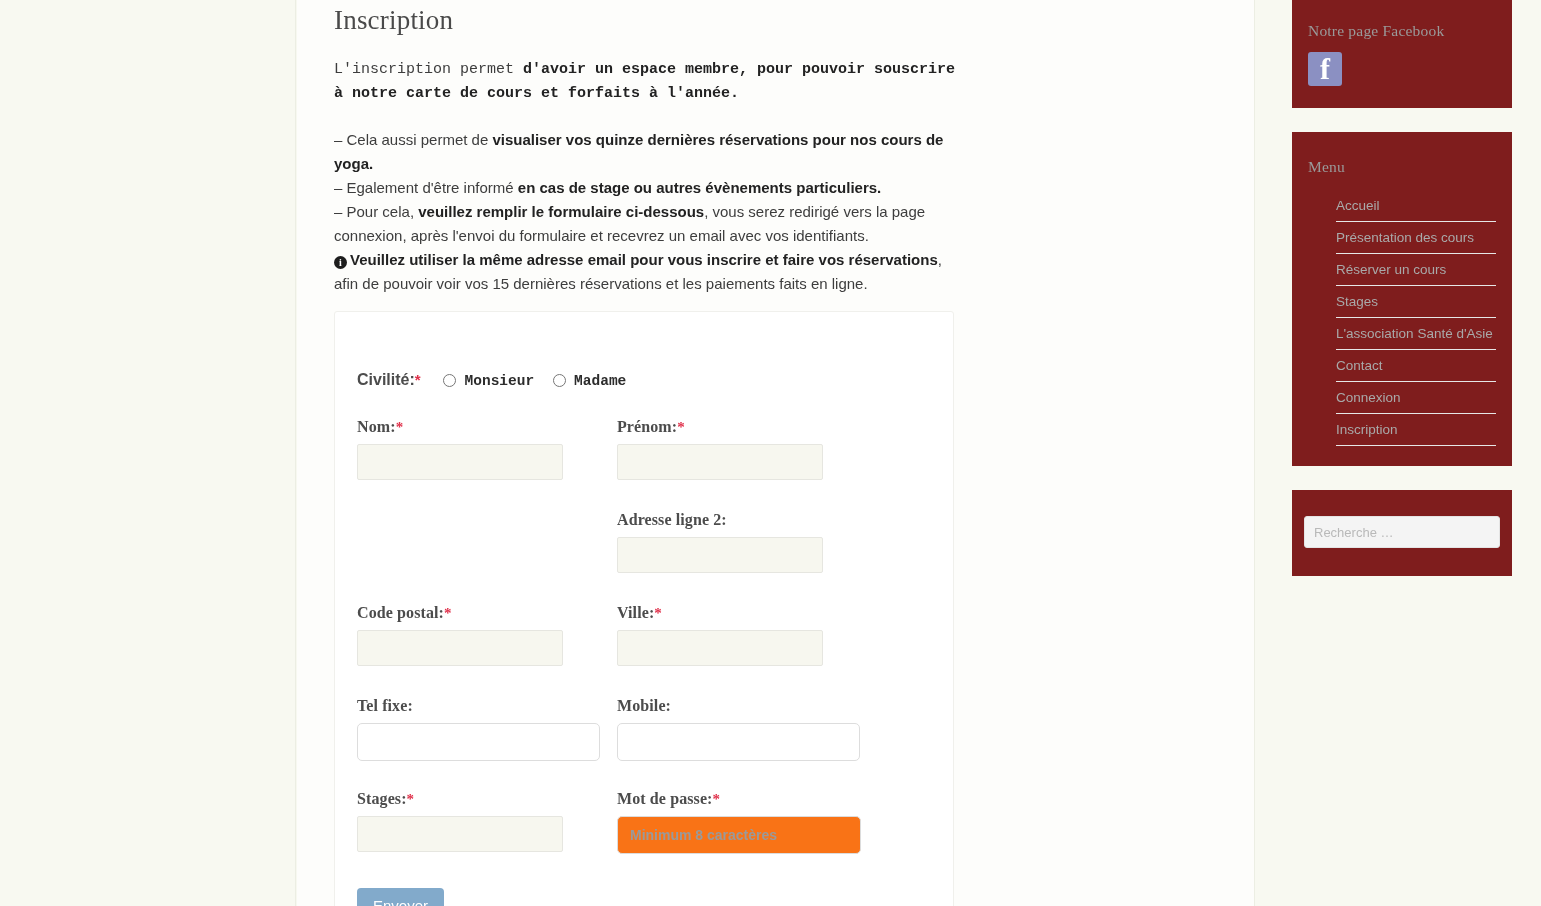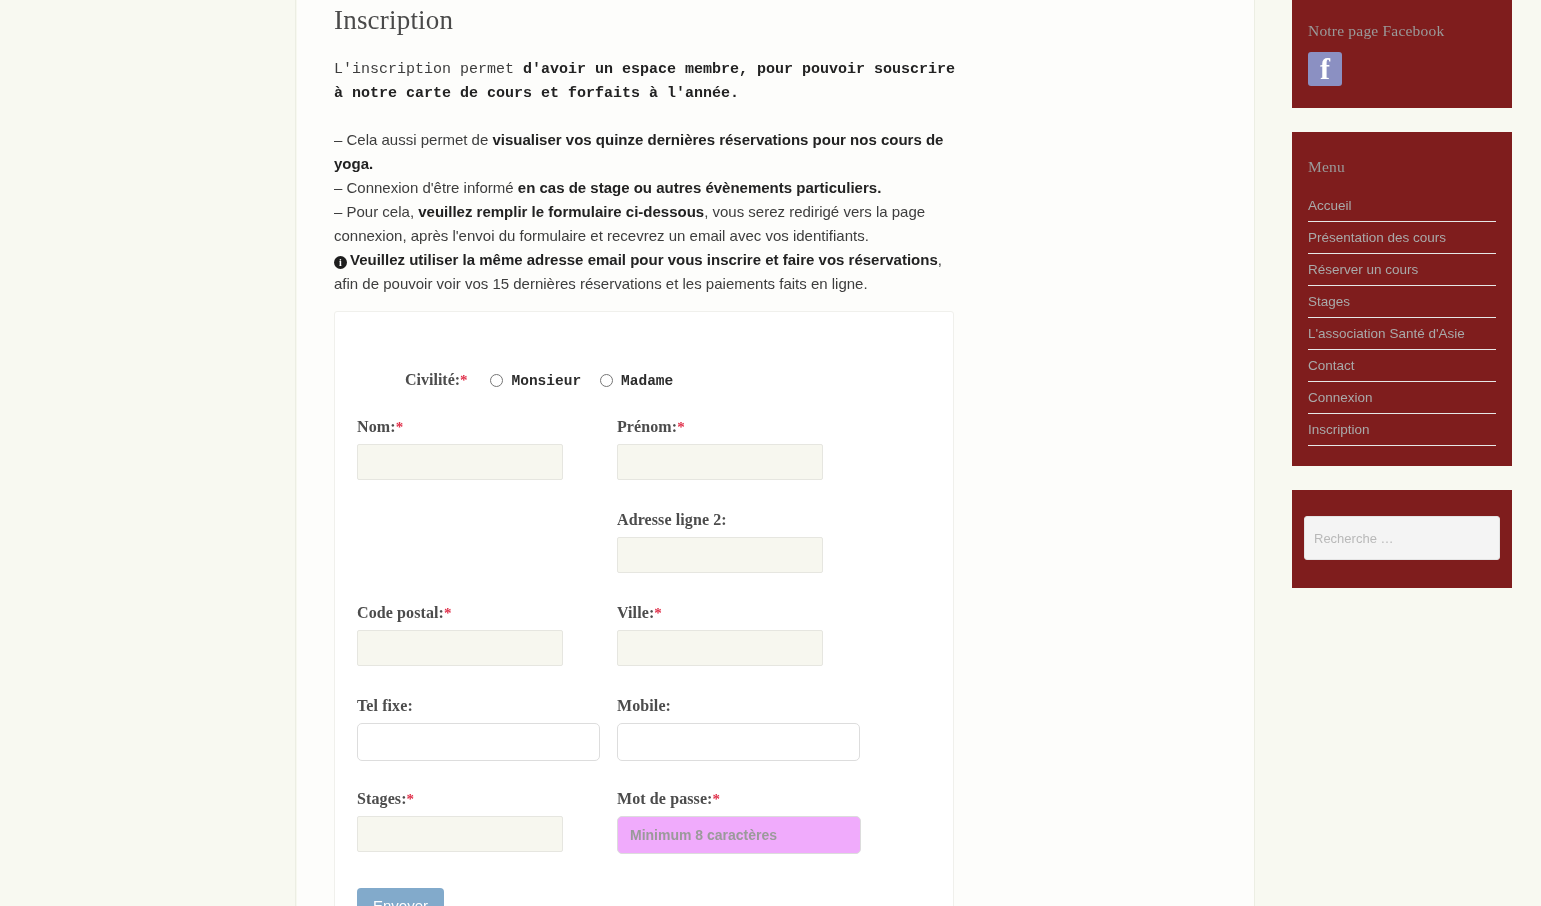--- a/index.html
+++ b/index.html
@@ -160,45 +160,44 @@
   input.txt.wide {
     width: 243px;
     height: 38px;
     background: #ffffff;
     border: 1px solid #dddddd;
     border-radius: 5px;
   }
   input.txt.pw {
     width: 244px;
     height: 38px;
-    background: #f0abfc;
+    background: #f97316;
     border: 1px solid #dcdcdc;
     border-radius: 5px;
     padding-left: 12px;
   }
   input.txt.pw::placeholder {
     color: #9a9a9a;
     font-weight: 700;
     font-size: 14px;
     opacity: 1;
   }
 
   
   .civ-row {
     position: relative;
     height: 48px;
   }
   .civ-label {
     display: inline-block;
-    font-family: Liberation Serif, serif;
+    font-family: Liberation Sans, sans-serif;
     font-weight: 700;
     font-size: 16px;
     color: #4c4c4c;
     vertical-align: middle;
-    margin-left: 48px;
   }
   .radio-group {
     display: inline-block;
     margin-left: 18px;
     vertical-align: middle;
   }
   .radio-opt {
     display: inline-block;
     margin-right: 14px;
     white-space: nowrap;
@@ -287,36 +286,37 @@
     line-height: 38px;
   }
 
   ul.menu-list {
     list-style: none;
     margin: 0;
     padding: 0;
   }
   ul.menu-list li {
     border-bottom: 1px solid #e7e7e7;
+    margin-left: 28px;
   }
   ul.menu-list li:last-child { border-bottom: 1px solid #e7e7e7; }
   ul.menu-list a {
     display: block;
     padding: 8px 0 8px 0;
     font-family: "Liberation Sans", sans-serif;
     font-size: 13.5px;
     color: #a9a9a9;
     text-decoration: none;
     line-height: 15px;
   }
 
   .search-box {
     box-sizing: border-box;
     width: 100%;
-    height: 44px;
+    height: 32px;
     background: #f4f4f4;
     border: 1px solid #e4e4e4;
     border-radius: 3px;
     padding: 0 9px;
     font-family: "Liberation Sans", sans-serif;
     font-size: 13px;
     color: #9b9b9b;
     outline: none;
   }
   .search-box::placeholder { color: #b9b9b9; opacity: 1; }
@@ -337,21 +337,21 @@
 
       <p class="intro">
         <span>L'inscription permet </span><b>d'avoir un espace membre, pour pouvoir souscrire à notre carte de cours et forfaits à l'année.</b>
       </p>
 
       <div class="lines">
         <span class="row">
           <span>– Cela aussi permet de </span><b>visualiser vos quinze dernières réservations pour nos cours de yoga.</b><span></span>
         </span>
         <span class="row">
-          <span>– Connexion d'être informé </span><b>en cas de stage ou autres évènements particuliers.</b><span></span>
+          <span>– Egalement d'être informé </span><b>en cas de stage ou autres évènements particuliers.</b><span></span>
         </span>
         <span class="row">
           <span>– Pour cela, </span><b>veuillez remplir le formulaire ci-dessous</b><span>, vous serez redirigé vers la page connexion, après l'envoi du formulaire et recevrez un email avec vos identifiants.</span>
         </span>
         <span class="row">
           <span class="info-glyph">i</span><b>Veuillez utiliser la même adresse email pour vous inscrire et faire vos réservations</b><span>, afin de pouvoir voir vos 15 dernières réservations et les paiements faits en ligne.</span>
         </span>
       </div>
     </div>
 

